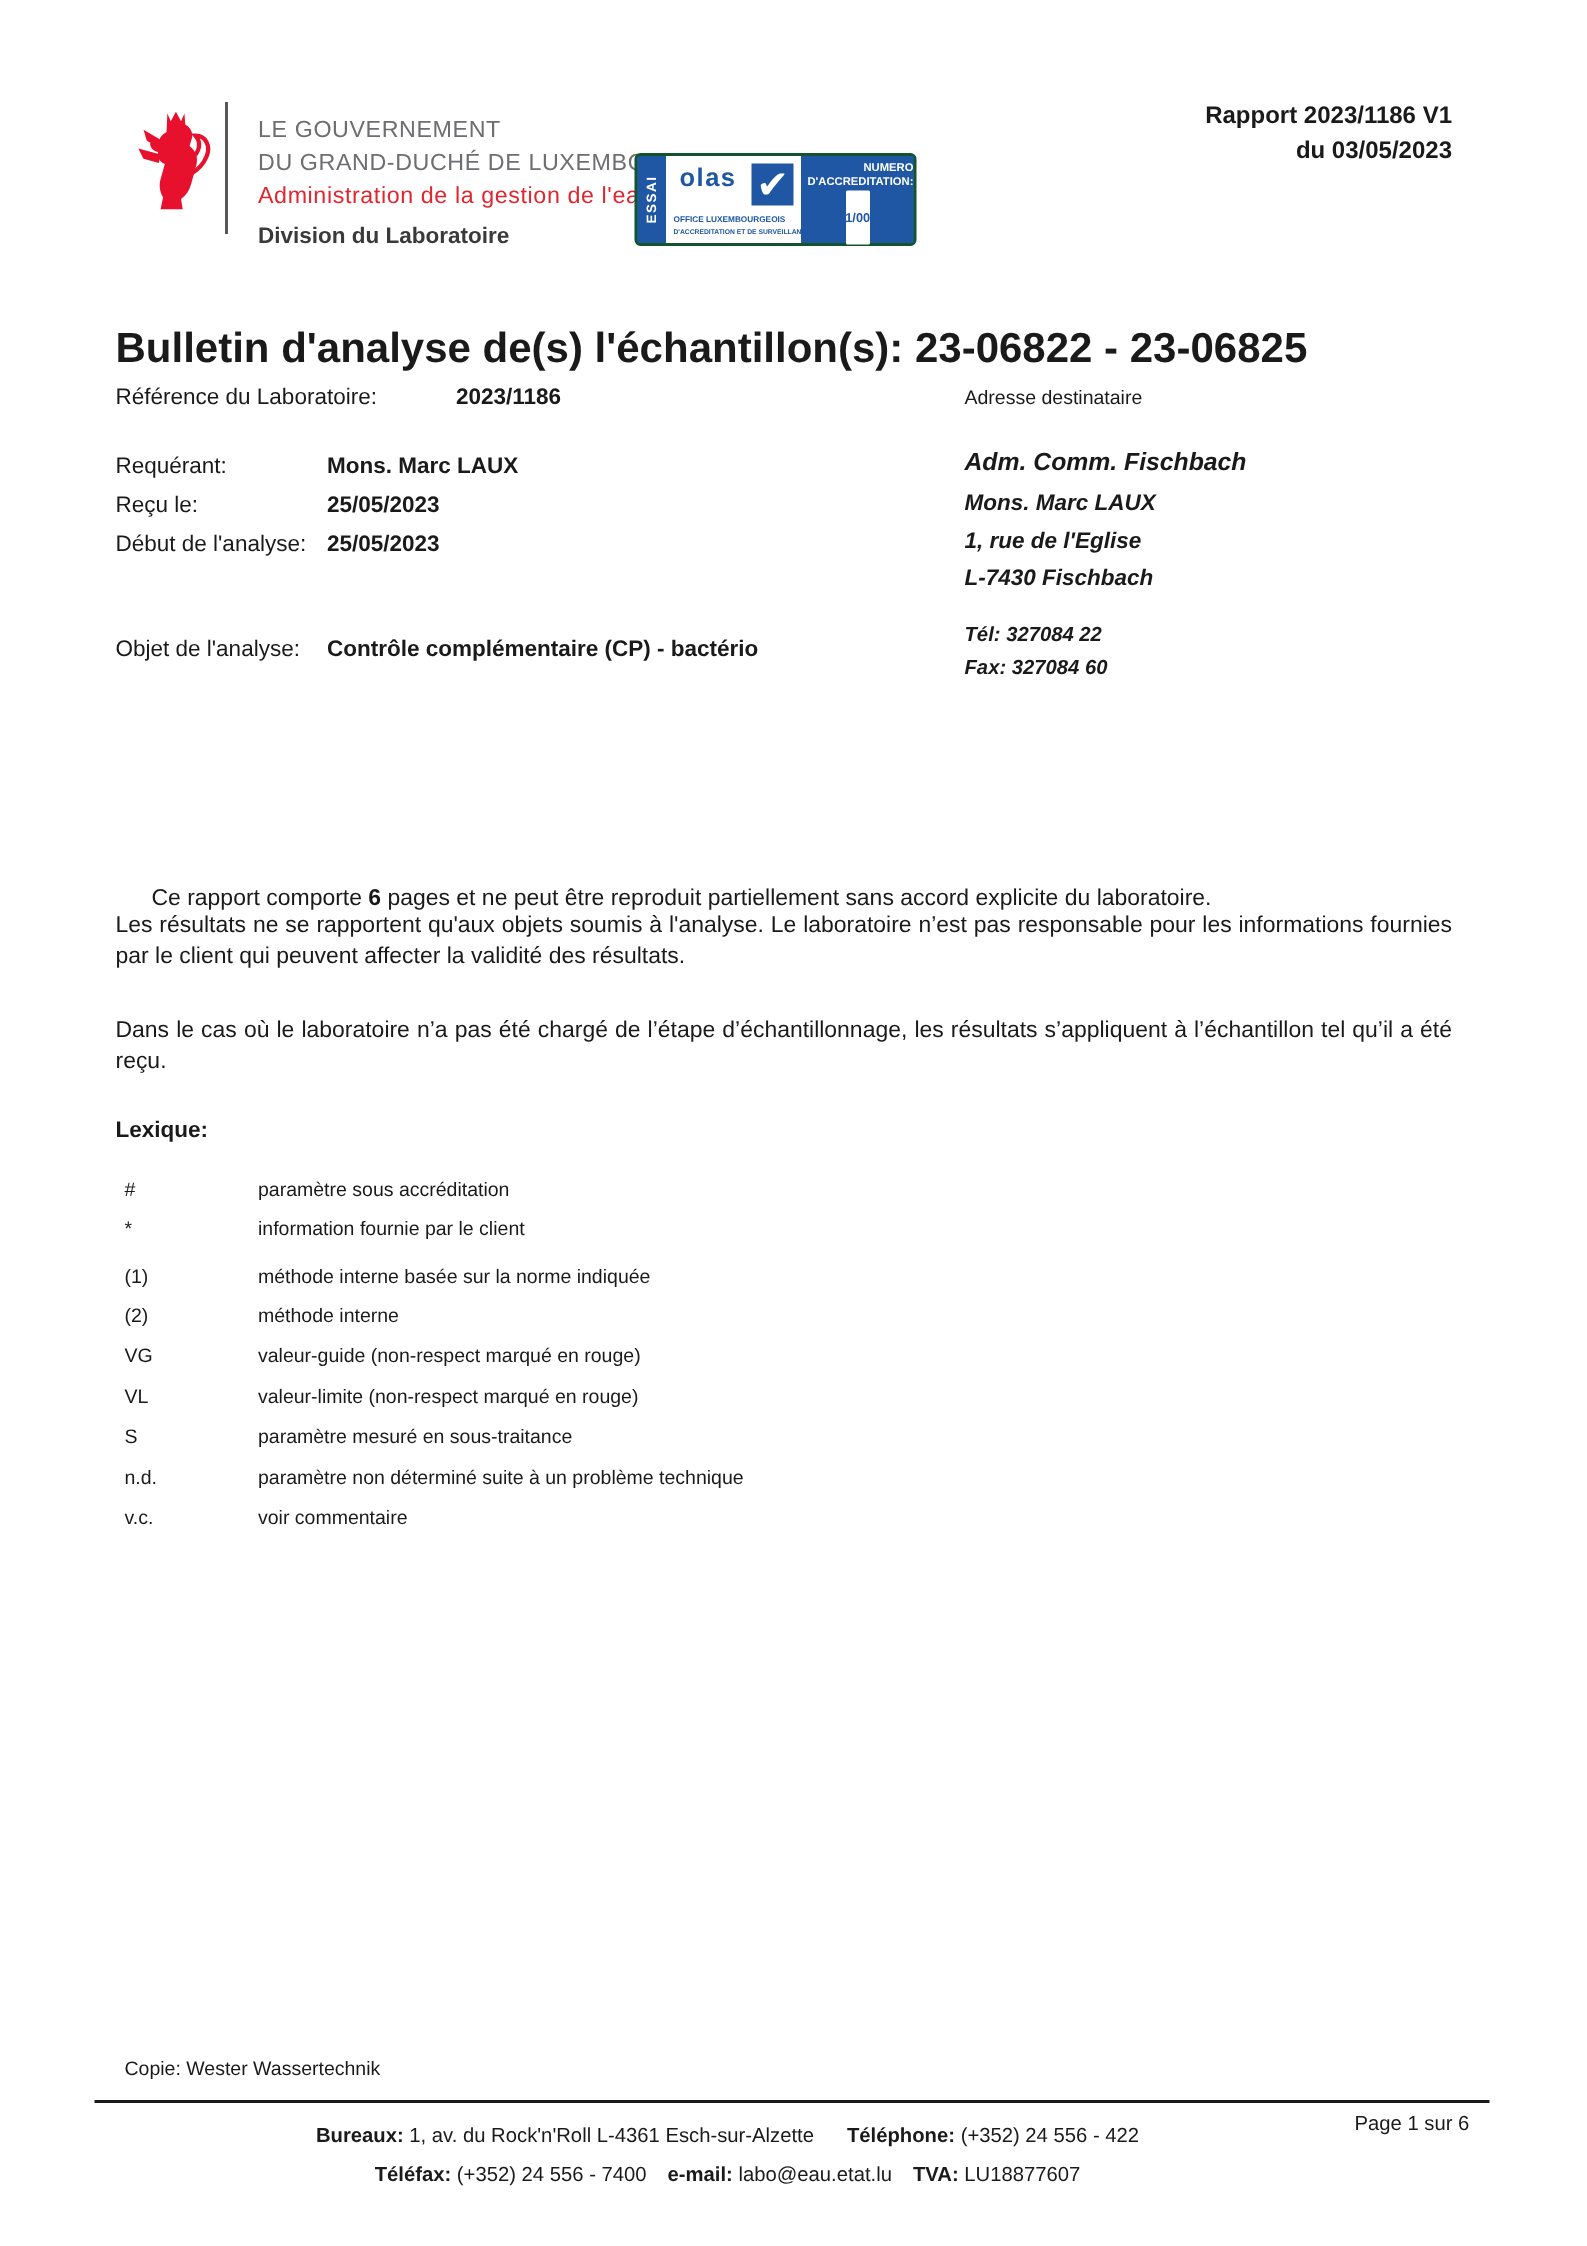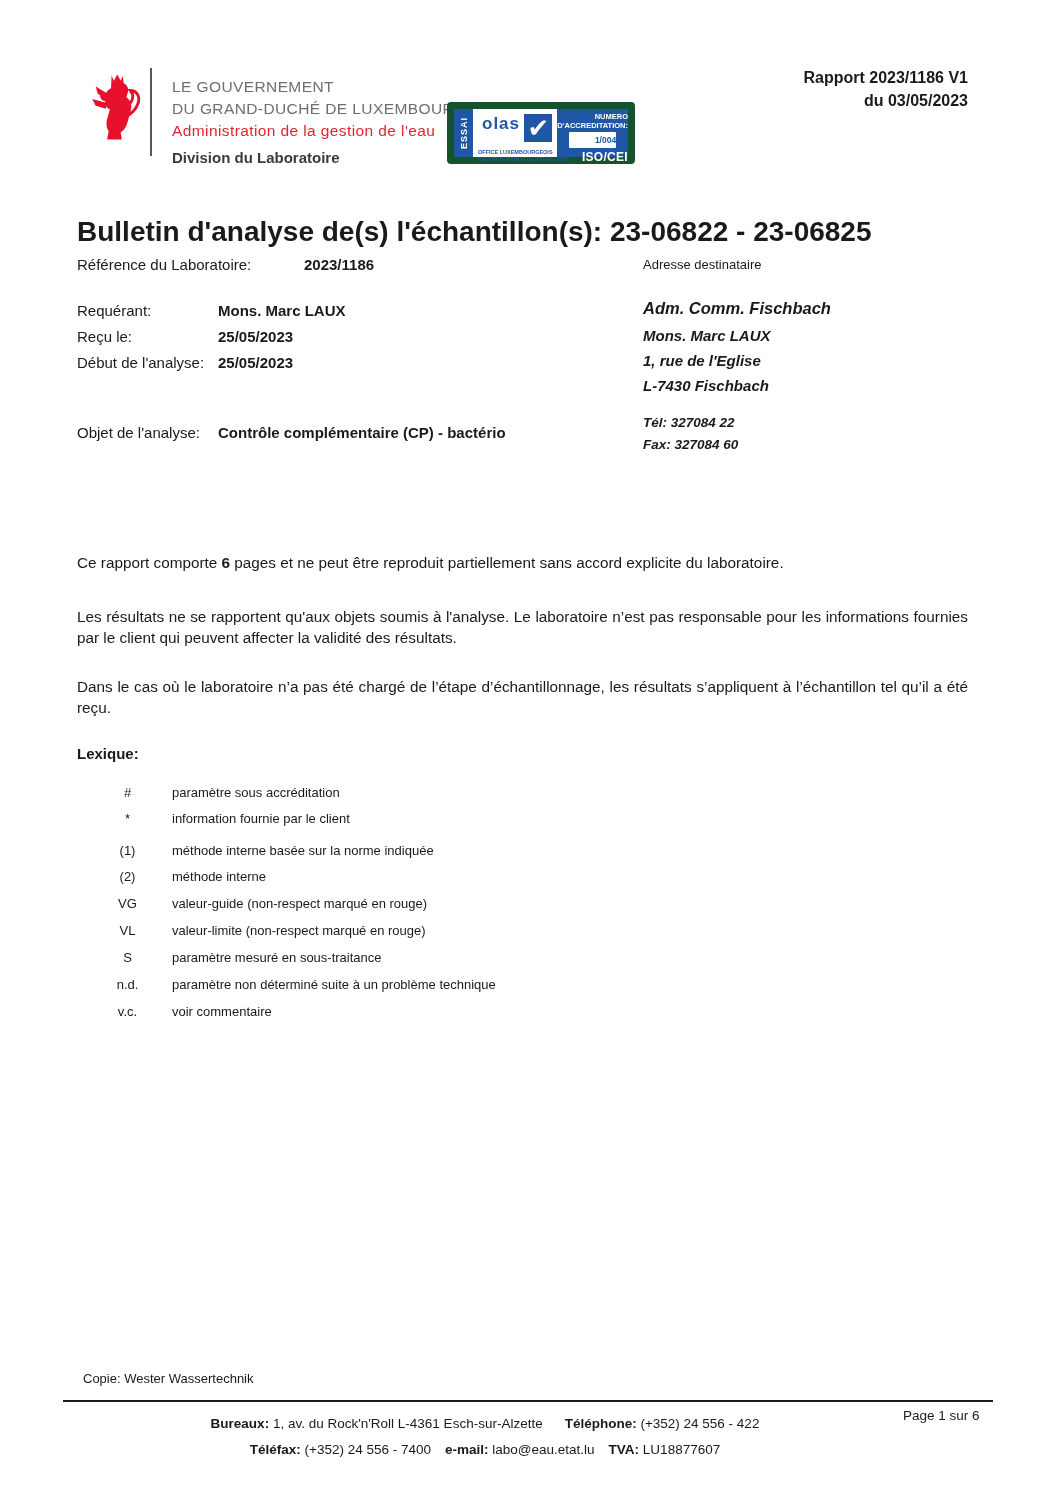--- a/index.html
+++ b/index.html
@@ -16,35 +16,35 @@
   
   .lion{left:83px;top:70px;width:64px;height:74px;}
   .logo-divider{left:150px;top:68px;width:2px;height:88px;background:#58585a;}
   .gov-line{left:172px;font-size:15.5px;letter-spacing:.4px;color:#6d6e71;white-space:nowrap;}
   .gov-1{top:78px;}
   .gov-2{top:100px;}
   .gov-3{top:122px;color:#e0262e;}
   .division{left:172px;top:149px;font-size:15px;font-weight:600;color:#3a3a3a;white-space:nowrap;}
 
   
-  .badge{left:447px;top:102px;width:188px;height:62px;border:7px solid #14532d;border-radius:4px;
+  .badge{left:423px;top:102px;width:188px;height:62px;border:2px solid #14532d;border-radius:4px;
          background:#0f766e;display:flex;align-items:stretch;box-sizing:border-box;}
   .badge-essai{width:19px;background:#1f57a5;color:#fff;display:flex;align-items:center;justify-content:center;
                font-size:9px;font-weight:bold;letter-spacing:1px;
                writing-mode:vertical-rl;transform:rotate(180deg);border-radius:2px;}
   .badge-mid{width:88px;background:#fff;position:relative;border-left:2px solid #fff;}
   .olas-text{position:absolute;left:7px;top:5px;font-size:17px;font-weight:bold;color:#1f57a5;letter-spacing:1px;}
   .olas-check{position:absolute;right:5px;top:5px;width:28px;height:28px;background:#1f57a5;color:#fff;
               display:flex;align-items:center;justify-content:center;font-size:26px;line-height:1;overflow:visible;}
   .office-1{position:absolute;left:3px;top:40px;font-size:5.5px;font-weight:bold;color:#1f57a5;white-space:nowrap;}
   .office-2{position:absolute;left:3px;top:48px;font-size:4.5px;font-weight:bold;color:#1f57a5;white-space:nowrap;}
   .badge-right{flex:1;background:#1f57a5;color:#fff;text-align:right;padding-top:4px;box-sizing:border-box;}
   .num-lab{font-size:7.5px;font-weight:bold;line-height:8.5px;}
-  .num-box{width:47px;margin:2px auto 2px;background:#fff;color:#1f57a5;font-size:8.5px;font-weight:bold;
-           padding:3px 0;border-radius:1px;}
+  .num-box{width:16px;margin:2px auto 2px;background:#fff;color:#1f57a5;font-size:8.5px;font-weight:bold;
+           padding:13px 0;border-radius:1px;}
   .iso{font-size:12px;font-weight:bold;letter-spacing:.3px;}
 
   
   .report-head{right:90px;top:66px;text-align:right;font-size:16px;font-weight:bold;line-height:23px;white-space:nowrap;}
 
   
   .doc-title{left:77px;top:216px;font-size:28px;font-weight:bold;white-space:nowrap;}
   .ref-label{left:77px;top:256px;font-size:15px;}
   .ref-value{left:304px;top:256px;font-size:15px;font-weight:bold;}
   .addr-caption{left:643px;top:257px;font-size:13px;}
@@ -58,28 +58,28 @@
   .rcp{left:643px;font-weight:bold;white-space:nowrap;font-style:italic;}
   .rcp-name{top:299px;font-size:16.5px;}
   .rcp-contact{top:327px;font-size:15px;}
   .rcp-street{top:352px;font-size:15px;}
   .rcp-city{top:377px;font-size:15px;}
   .rcp-tel{top:415px;font-size:13.5px;}
   .rcp-fax{top:437px;font-size:13.5px;}
 
   
   .para{left:77px;width:891px;font-size:15.3px;line-height:21px;}
-  .para-1{top:552px;}
+  .para-1{top:588px;margin-left:24px;}
   .para-2{top:606px;text-align:justify;}
   .para-3{top:676px;text-align:justify;}
   .bold{font-weight:bold;}
 
   
   .lex-heading{left:77px;top:745px;font-size:15px;font-weight:bold;}
-  .lex-row{left:83px;font-size:13px;white-space:nowrap;text-align:center;}
+  .lex-row{left:83px;font-size:13px;white-space:nowrap;}
   .lex-sym{display:inline-block;width:89px;}
 
   
   .copy-note{left:83px;top:1371px;font-size:13px;}
   .rule{left:63px;top:1400px;width:930px;height:2px;background:#1a1a1a;}
   .footer-block{left:150px;top:1411px;width:670px;text-align:center;font-size:13.5px;line-height:26px;}
   .gap-l{margin-left:22px;}
   .gap-m{margin-left:14px;}
   .page-num{left:903px;top:1408px;font-size:13.5px;white-space:nowrap;}
 </style>

